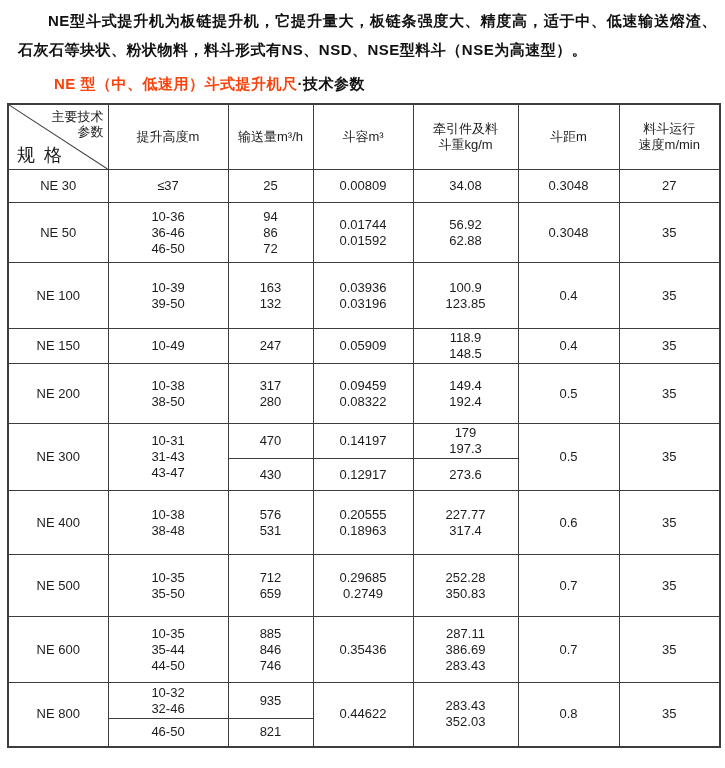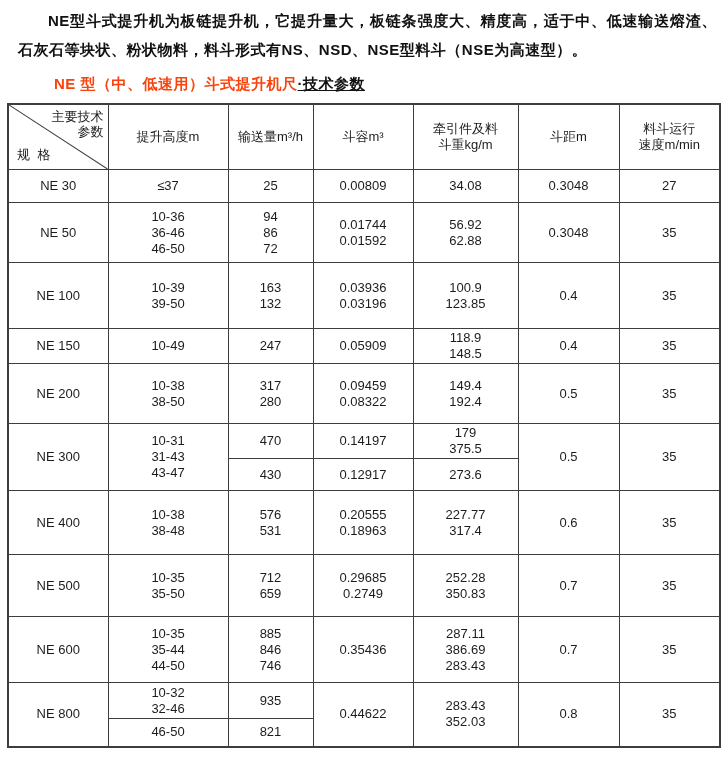--- a/index.html
+++ b/index.html
@@ -22,21 +22,21 @@
     color: #111;
   }
   
   .section-title {
     margin: 11px 0 9px 8px;
     font-size: 15px;
     font-weight: bold;
     letter-spacing: 0.5px;
   }
   .section-title .hl { color: #f8430d; margin-left: 46px; }
-  .section-title .rest { color: #111; text-decoration: underline; }
+  .section-title .rest { color: #111; }
 
   
   table.spec {
     margin-left: 7px;
     width: 712px;
     border-collapse: collapse;
     table-layout: fixed;
     border: 2px solid #3d3d3d;
   }
   .spec th, .spec td {
@@ -67,21 +67,21 @@
 
   
   th.corner { position: relative; padding: 0; }
   .corner .diag { position: absolute; left: 0; top: 0; width: 100%; height: 100%; }
   .corner .ct {
     position: absolute; top: 4px; right: 4px;
     text-align: right; line-height: 15px; font-size: 13px;
   }
   .corner .cb {
     position: absolute; bottom: 6px; left: 8px;
-    font-size: 13px; letter-spacing: 2px;
+    font-size: 18px; letter-spacing: 2px;
   }
 </style>
 </head>
 <body>
 
 <p class="intro">NE型斗式提升机为板链提升机，它提升量大，板链条强度大、精度高，适于中、低速输送熔渣、石灰石等块状、粉状物料，料斗形式有NS、NSD、NSE型料斗（NSE为高速型）。</p>
 
 <h2 class="section-title">
   <span class="hl" style="color: rgb(248, 67, 13);">NE 型（中、低速用）斗式提升机尺</span><span class="rest">·技术参数</span>
 </h2>
@@ -180,21 +180,21 @@
         <td>35</td>
       </tr>
       <tr>
         <td rowspan="2">NE 300</td>
         <td rowspan="2">10-31
 31-43
 43-47</td>
         <td>470</td>
         <td>0.14197</td>
         <td>179
-375.5</td>
+197.3</td>
         <td rowspan="2">0.5</td>
         <td rowspan="2">35</td>
       </tr>
       <tr>
         <td>430</td>
         <td>0.12917</td>
         <td>273.6</td>
       </tr>
       <tr>
         <td>NE 400</td>

